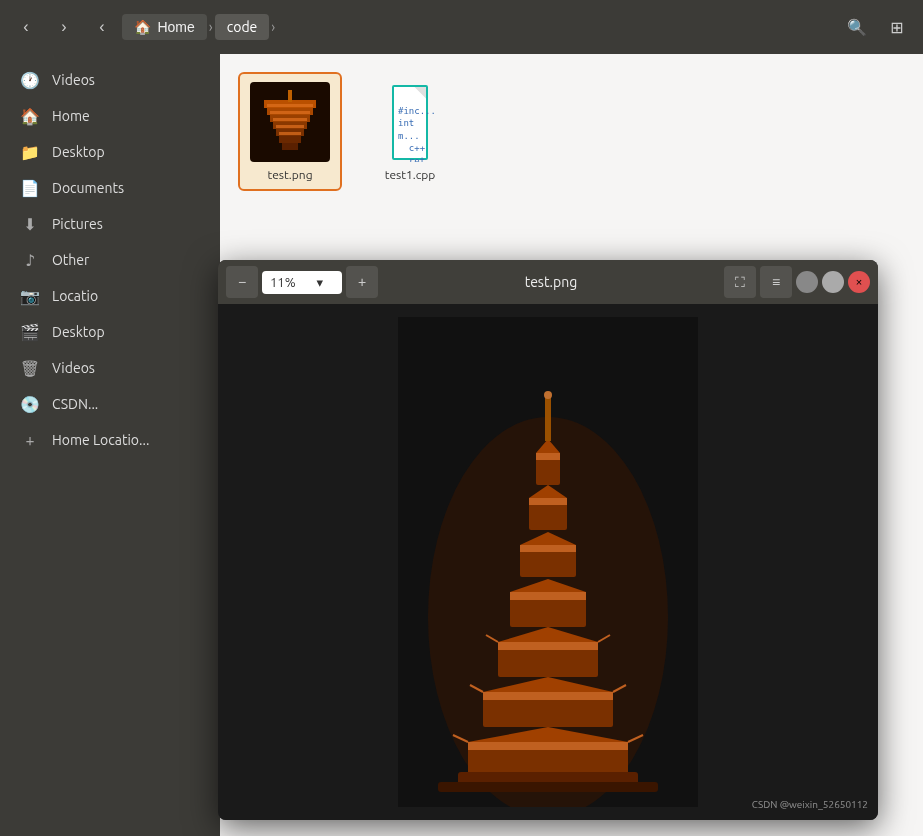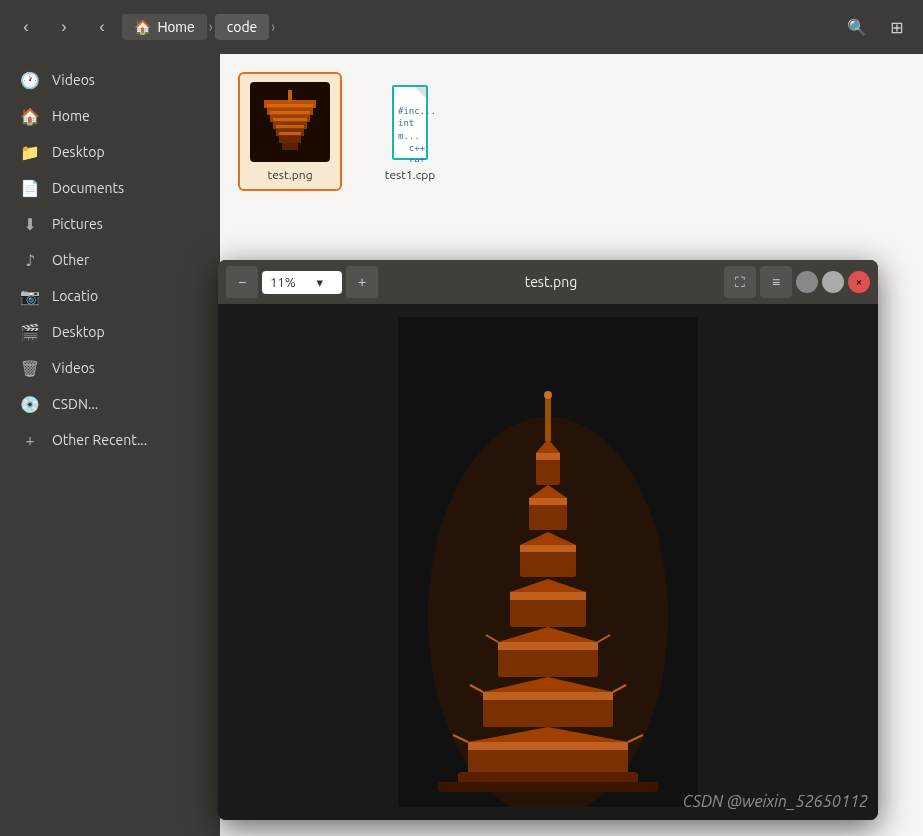--- a/index.html
+++ b/index.html
@@ -326,22 +326,21 @@
       align-items: center;
       justify-content: center;
     }
 
     
     .watermark {
       position: absolute;
       bottom: 10px;
       right: 10px;
       color: rgba(255,255,255,0.5);
-      font-size: 16px;
-      font-style: italic;
+      font-size: 10px;
     }
 
   </style>
 </head>
 <body>
 
 <div class="file-manager">
 
   <div class="toolbar">
     <button class="toolbar-btn">‹</button>
@@ -402,21 +401,21 @@
       <div class="sidebar-item">
         <span class="sidebar-icon">🗑</span>
         <span>Videos</span>
       </div>
       <div class="sidebar-item">
         <span class="sidebar-icon">💿</span>
         <span>CSDN...</span>
       </div>
       <div class="sidebar-item">
         <span class="sidebar-icon">+</span>
-        <span>Other Recent...</span>
+        <span>Home Locatio...</span>
       </div>
     </div>
 
     <div class="file-view">
 
 
       <div class="file-item selected">
         <div class="file-thumbnail">
           <svg width="80" height="80" viewBox="0 0 80 80">
             <rect width="80" height="80" fill="#1a0a00"></rect>

